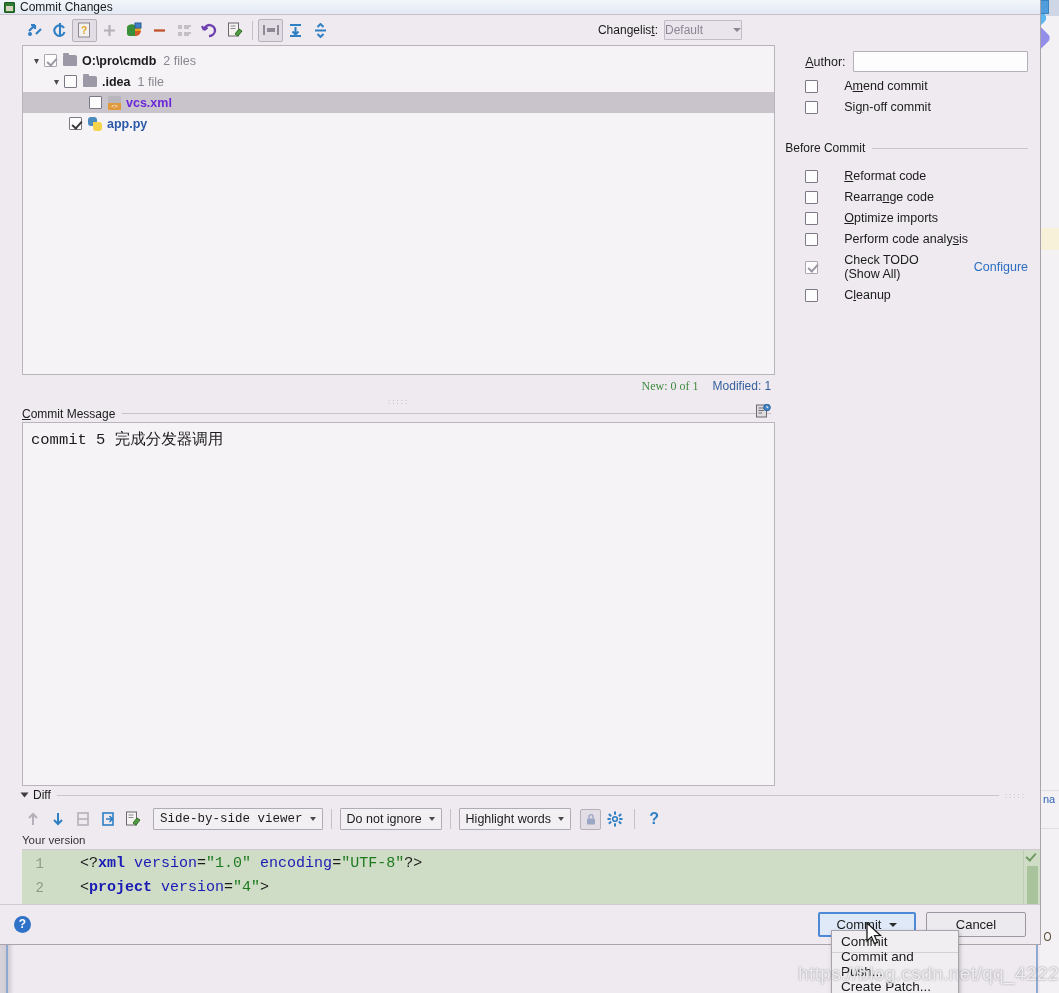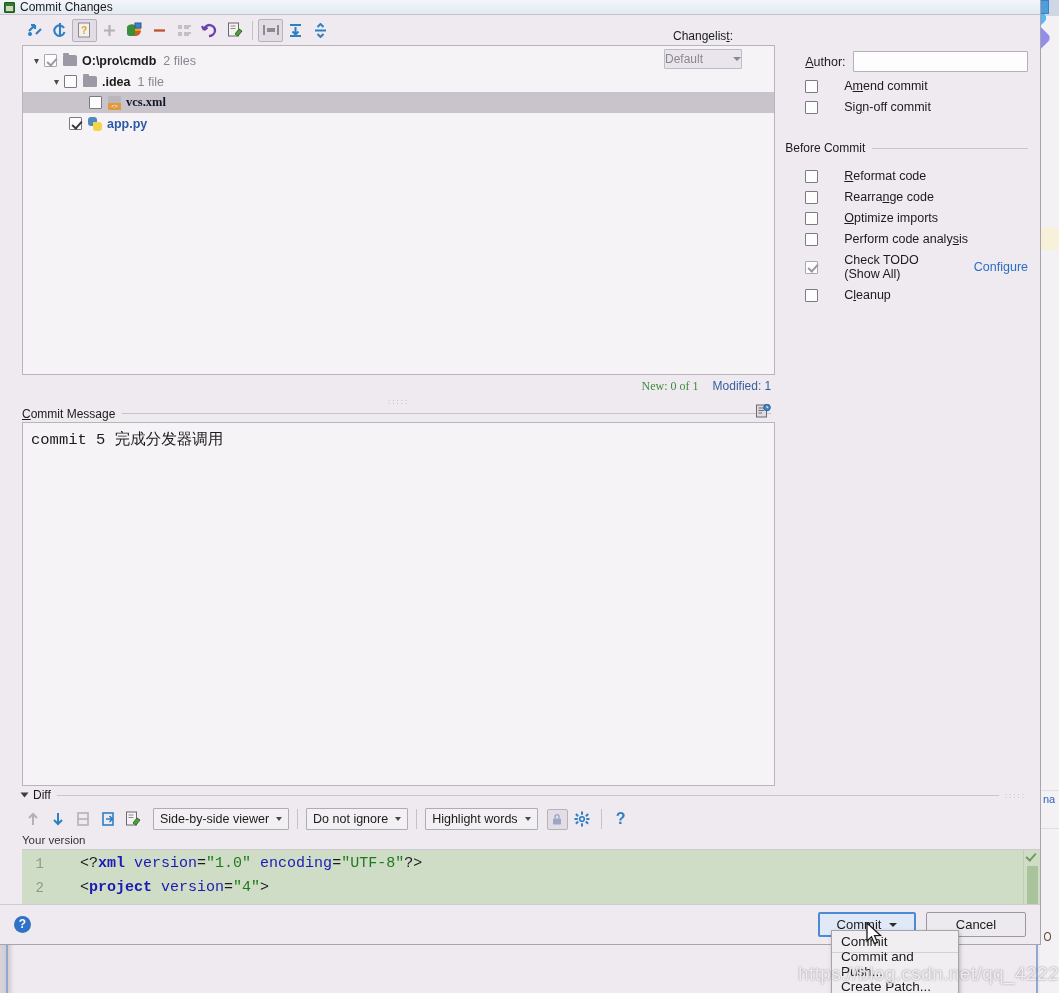--- a/index.html
+++ b/index.html
@@ -65,21 +65,21 @@
   .title-ico::after { content:""; position:absolute; left:1px; top:3px; right:1px; height:5px; background:#d8d4c0; }
   #titlebar .title-txt { font-size: 12px; color: #1b1b1b; font-weight: 500; }
 
   
   #toolbar { height: 30px; display: flex; align-items: center; padding: 0 8px 0 22px;
       position: relative; }
   .tb-btn { width: 25px; height: 23px; display: flex; align-items: center; justify-content: center;
       position: relative; cursor: default; }
   .tb-btn.framed { border: 1px solid #b6b1bb; background: #e2ddE4; border-radius: 2px; }
   .tb-sep { width: 1px; height: 19px; background: #c6c1c9; margin: 0 5px; }
-  .changelist-wrap { position: absolute; right: 298px; top: 14px; display: flex; align-items: center; gap: 6px; flex-direction: column; }
+  .changelist-wrap { position: absolute; right: 298px; top: 5px; display: flex; align-items: center; gap: 6px; }
   .cl-label { font-size: 12px; }
   .cl-label u { text-decoration: underline; }
   .cl-combo {
     width: 78px; height: 20px; background: #eae5ec; border: 1px solid #c0bbc4;
     display: flex; align-items: center; justify-content: space-between;
     padding: 0 0; color: #8b8693; font-size: 12px; border-radius: 1px;
   }
   .caret { width:0;height:0;border-left:4px solid transparent;border-right:4px solid transparent;
      border-top:4px solid #8b8693; }
 
@@ -110,21 +110,21 @@
       margin-right: 5px; flex: none; position: relative; }
   .ico-folder::before { content:""; position:absolute; left:0; top:-2px; width:6px; height:2px; background:#9c98a6; border-radius:1px 1px 0 0;}
   .ico-xml { width: 13px; height: 13px; margin-right: 5px; flex: none; position: relative;
       background: #b9b6bd; border-radius: 1px; }
   .ico-xml::after { content:"<>"; position:absolute; left:0; bottom:-1px; width:13px; height:7px;
       background:#e09a3c; color:#fff; font-size:5.5px; line-height:7px; text-align:center; font-family:"Liberation Mono",monospace;}
   .ico-py { width: 14px; height: 14px; margin-right: 5px; flex: none; position: relative; }
   .ico-py::before { content:""; position:absolute; left:0; top:0; width:9px;height:9px;background:#4b8bbe;border-radius:3px 3px 0 3px;}
   .ico-py::after { content:""; position:absolute; left:5px; top:5px; width:9px;height:9px;background:#f5d44c;border-radius:0 3px 3px 3px;}
   .t-name { color: #1b1b1b; font-weight: 600; }
-  .t-name.green { color: #0f172a; font-family: Liberation Serif, serif; }
+  .t-name.green { color: #6d28d9; }
   .t-name.blue { color: #2b5aa8; }
   .t-meta { color: #8a858f; margin-left: 7px; font-weight: normal; }
 
   
   #counts-row { height: 22px; display: flex; justify-content: flex-end; align-items: center;
       gap: 14px; font-size: 12px; padding-right: 4px; }
   .cnt-new { color: #3f8a3f; font-family: Liberation Serif, serif; }
   .cnt-mod { color: #36609d; }
   .splitter-grip { height: 8px; display: flex; align-items: center; justify-content: center;
       letter-spacing: 2px; font-size: 8px; color: #b1acb6; }
@@ -460,21 +460,21 @@
             <path d="M5 8 L11 8 M8.5 5 L11.5 8 L8.5 11" stroke="#2f7fc4" stroke-width="1.6" fill="none"></path>
           </svg>
       </div>
       <div class="dt-ico">
         <svg width="16" height="16" viewBox="0 0 16 16">
             <rect x="1.5" y="1" width="10" height="13" fill="#f5f3f0" stroke="#6b6670"></rect>
             <path d="M3.5 4 L8.5 4 M3.5 6.5 L8.5 6.5" stroke="#8e8994" stroke-width="1.1"></path>
             <path d="M8 12 L12 7 L15 9 L11 14 Z" fill="#4f9b3f" stroke="#2f6b25"></path>
           </svg>
       </div>
-      <div class="dt-combo" style="margin-left:6px;">
+      <div class="dt-combo" style="margin-left:6px;font-family:Liberation Mono, monospace;">
         <span>Side-by-side viewer</span>
         <span class="caret"></span>
       </div>
       <div class="dt-sep"></div>
       <div class="dt-combo">
         <span>Do not ignore</span>
         <span class="caret"></span>
       </div>
       <div class="dt-sep"></div>
       <div class="dt-combo">

